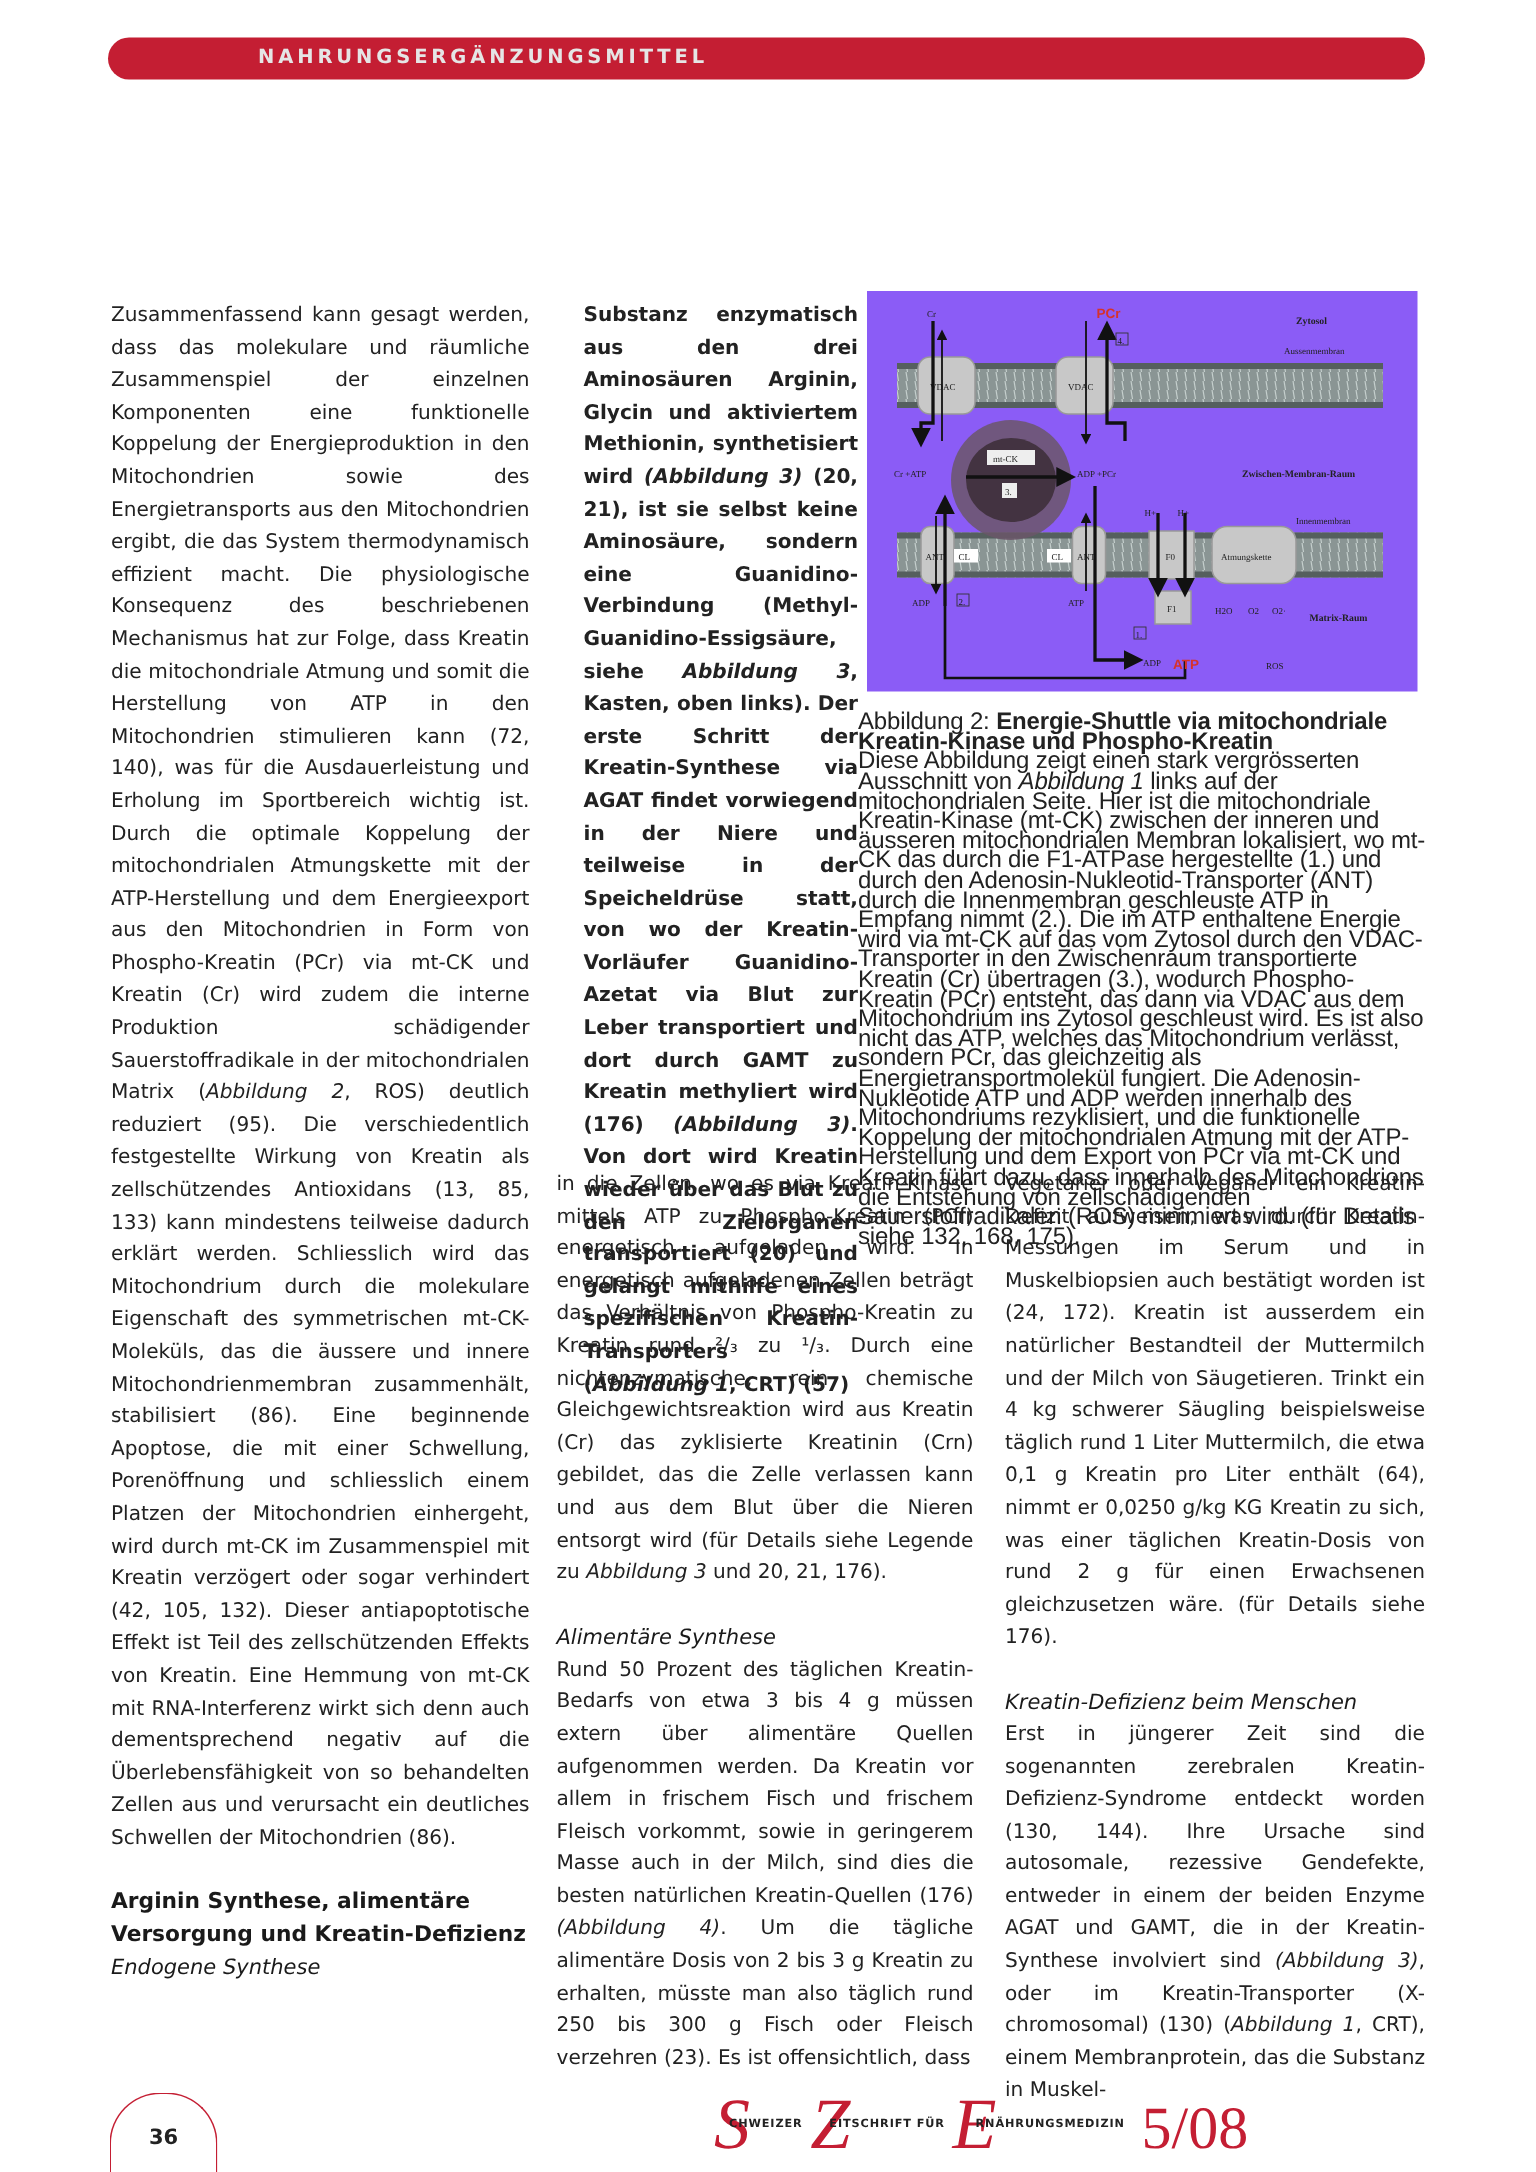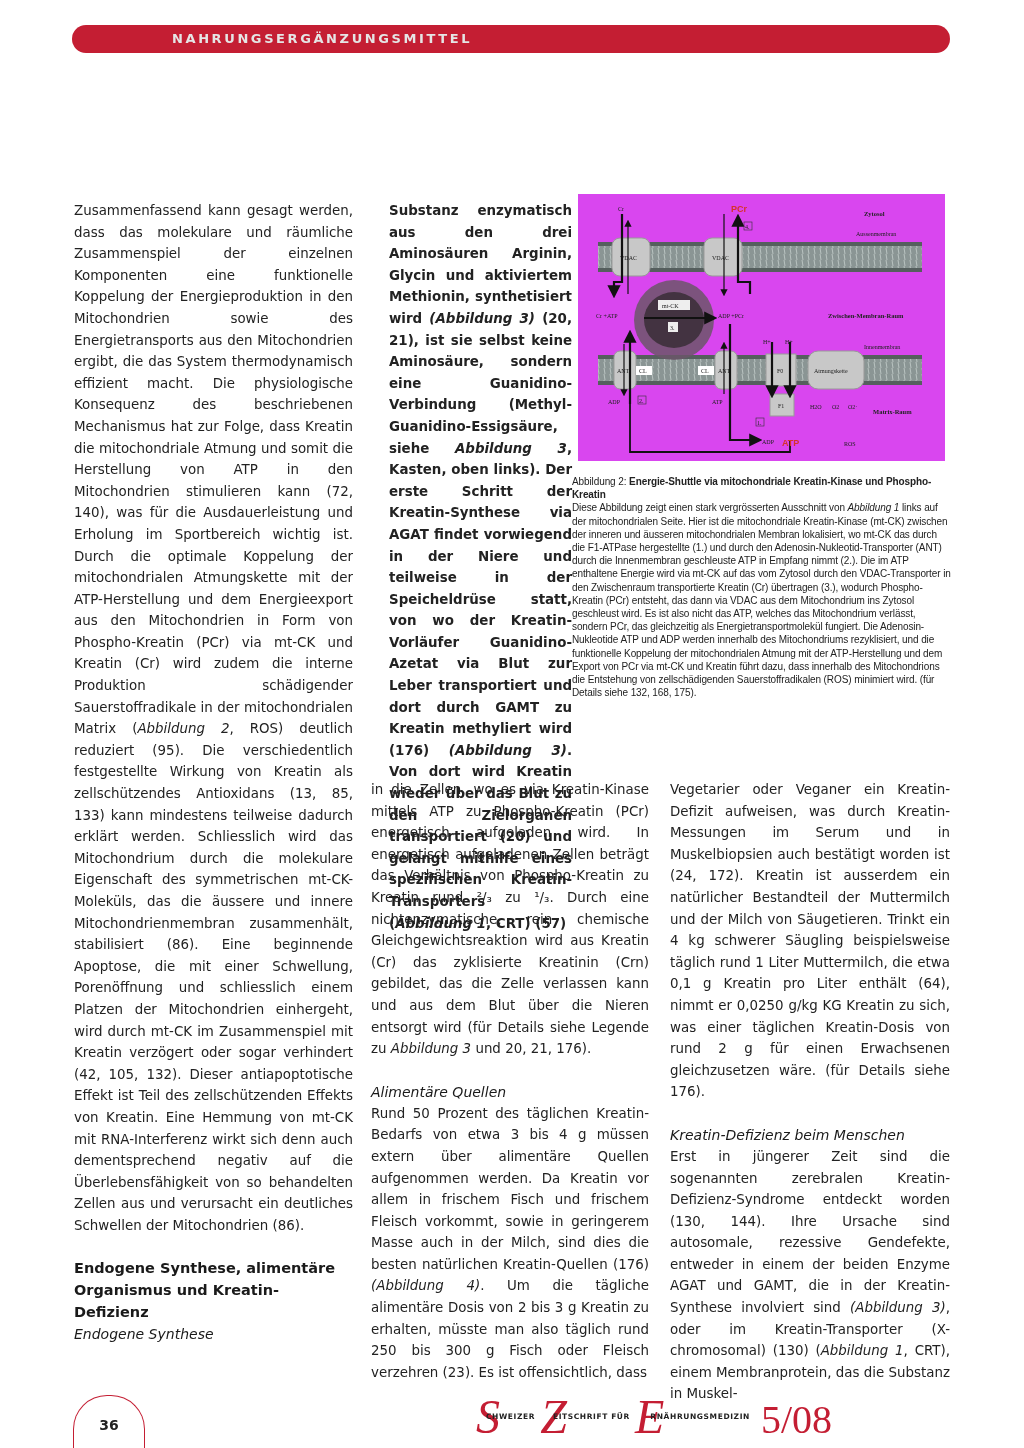--- a/index.html
+++ b/index.html
@@ -12,54 +12,54 @@
   .col { position:absolute; font-size:13.4px; line-height:21.6px; text-align:justify; color:#222; }
   .col p { margin:0; }
   .col1 { left:74px; top:200px; width:279px; }
   .col2 { left:389px; top:200px; width:183px;font-weight:bold; }
   .col2b { left:371px; top:779px; width:278px; }
   .col3 { left:670px; top:779px; width:280px; }
   .h2 { font-weight:bold; font-size:14.5px; line-height:22px; margin:20px 0 0 0; text-align:left; color:#1a1a1a; }
   .h3 { font-style:italic; font-size:14px; line-height:22px; margin:0; text-align:left; color:#1a1a1a; }
   .spacer { height:21px; }
   i { font-style:italic; }
-  .figure { position:absolute; left:578px; top:194px; width:367px; height:267px; background:#d946ef; overflow:hidden; }
+  .figure { position:absolute; left:578px; top:194px; width:367px; height:267px; background:#8b5cf6; overflow:hidden; }
   .caption { position:absolute; left:572px; top:475px; width:380px; font-family:"Liberation Sans", sans-serif;
-             font-size:10px; line-height:13.2px; color:#222; letter-spacing:-0.1px; }
+             font-size:16px; line-height:13.2px; color:#222; letter-spacing:-0.1px; }
   .caption b { font-weight:bold; }
   .page-num-box { position:absolute; left:73px; top:1395px; width:70px; height:60px; border:1.5px solid #c41e33;
                   border-bottom:none; border-radius:34px 34px 0 0; }
   .page-num { position:absolute; left:0; right:0; top:21px; text-align:center; font-weight:bold; font-size:14px; color:#222; }
   .journal { position:absolute; left:476px; top:1392px; height:50px; white-space:nowrap; }
   .journal .big { font-family:"Liberation Serif", serif; font-style:italic; color:#c41e33; font-size:48px; line-height:50px; vertical-align:baseline; }
   .journal .small { font-family:"DejaVu Sans", sans-serif; font-weight:bold; font-size:7.5px; letter-spacing:0.6px; color:#222; vertical-align:baseline; position:relative; top:-14px; margin-left:-14px; }
   .journal .issue { font-family:"Liberation Serif", serif; color:#c41e33; font-size:40px; line-height:50px; margin-left:6px; }
   .dlabel { font-family:"Liberation Serif", serif; font-size:6px; fill:#222; }
 </style>
 </head>
 <body>
 
 <div class="header-bar">
   <span class="header-title">NAHRUNGSERGÄNZUNGSMITTEL</span>
 </div>
 
 <div class="col col1">
   <p><span>Zusammenfassend kann gesagt werden, dass das molekulare und räumliche Zusammenspiel der einzelnen Komponenten eine funktionelle Koppelung der Energieproduktion in den Mitochondrien sowie des Energietransports aus den Mitochondrien ergibt, die das System thermodynamisch effizient macht. Die physiologische Konsequenz des beschriebenen Mechanismus hat zur Folge, dass Kreatin die mitochondriale Atmung und somit die Herstellung von ATP in den Mitochondrien stimulieren kann (72, 140), was für die Ausdauerleistung und Erholung im Sportbereich wichtig ist. Durch die optimale Koppelung der mitochondrialen Atmungskette mit der ATP-Herstellung und dem Energieexport aus den Mitochondrien in Form von Phospho-Kreatin (PCr) via mt-CK und Kreatin (Cr) wird zudem die interne Produktion schädigender Sauerstoffradikale in der mitochondrialen Matrix (</span><i>Abbildung 2</i><span>, ROS) deutlich reduziert (95). Die verschiedentlich festgestellte Wirkung von Kreatin als zellschützendes Antioxidans (13, 85, 133) kann mindestens teilweise dadurch erklärt werden. Schliesslich wird das Mitochondrium durch die molekulare Eigenschaft des symmetrischen mt-CK-Moleküls, das die äussere und innere Mitochondrienmembran zusammenhält, stabilisiert (86). Eine beginnende Apoptose, die mit einer Schwellung, Porenöffnung und schliesslich einem Platzen der Mitochondrien einhergeht, wird durch mt-CK im Zusammenspiel mit Kreatin verzögert oder sogar verhindert (42, 105, 132). Dieser antiapoptotische Effekt ist Teil des zellschützenden Effekts von Kreatin. Eine Hemmung von mt-CK mit RNA-Interferenz wirkt sich denn auch dementsprechend negativ auf die Überlebensfähigkeit von so behandelten Zellen aus und verursacht ein deutliches Schwellen der Mitochondrien (86).</span></p>
-  <div class="h2">Endogene Synthese, alimentäre Organismus und Kreatin-Defizienz</div>
+  <div class="h2">Arginin Synthese, alimentäre Versorgung und Kreatin-Defizienz</div>
   <div class="h3">Endogene Synthese</div>
 </div>
 
 <div class="col col2">
   <p><span>Substanz enzymatisch aus den drei Aminosäuren Arginin, Glycin und aktiviertem Methionin, synthetisiert wird </span><i>(Abbildung 3)</i><span> (20, 21), ist sie selbst keine Aminosäure, sondern eine Guanidino-Verbindung (Methyl-Guanidino-Essigsäure, siehe </span><i>Abbildung 3</i><span>, Kasten, oben links). Der erste Schritt der Kreatin-Synthese via AGAT findet vorwiegend in der Niere und teilweise in der Speicheldrüse statt, von wo der Kreatin-Vorläufer Guanidino-Azetat via Blut zur Leber transportiert und dort durch GAMT zu Kreatin methyliert wird (176) </span><i>(Abbildung 3)</i><span>. Von dort wird Kreatin wieder über das Blut zu den Zielorganen transportiert (20) und gelangt mithilfe eines spezifischen Kreatin-Transporters (</span><i>Abbildung 1</i><span>, CRT) (57)</span></p>
 </div>
 
 <div class="col col2b">
   <p><span>in die Zellen, wo es via Kreatin-Kinase mittels ATP zu Phospho-Kreatin (PCr) energetisch aufgeladen wird. In energetisch aufgeladenen Zellen beträgt das Verhältnis von Phospho-Kreatin zu Kreatin rund ²/₃ zu ¹/₃. Durch eine nichtenzymatische, rein chemische Gleichgewichtsreaktion wird aus Kreatin (Cr) das zyklisierte Kreatinin (Crn) gebildet, das die Zelle verlassen kann und aus dem Blut über die Nieren entsorgt wird (für Details siehe Legende zu </span><i>Abbildung 3</i><span> und 20, 21, 176).</span></p>
   <div class="spacer"></div>
-  <div class="h3">Alimentäre Quellen</div>
+  <div class="h3">Alimentäre Synthese</div>
   <p><span>Rund 50 Prozent des täglichen Kreatin-Bedarfs von etwa 3 bis 4 g müssen extern über alimentäre Quellen aufgenommen werden. Da Kreatin vor allem in frischem Fisch und frischem Fleisch vorkommt, sowie in geringerem Masse auch in der Milch, sind dies die besten natürlichen Kreatin-Quellen (176) </span><i>(Abbildung 4)</i><span>. Um die tägliche alimentäre Dosis von 2 bis 3 g Kreatin zu erhalten, müsste man also täglich rund 250 bis 300 g Fisch oder Fleisch verzehren (23). Es ist offensichtlich, dass</span></p>
 </div>
 
 <div class="col col3">
   <p>Vegetarier oder Veganer ein Kreatin-Defizit aufweisen, was durch Kreatin-Messungen im Serum und in Muskelbiopsien auch bestätigt worden ist (24, 172). Kreatin ist ausserdem ein natürlicher Bestandteil der Muttermilch und der Milch von Säugetieren. Trinkt ein 4 kg schwerer Säugling beispielsweise täglich rund 1 Liter Muttermilch, die etwa 0,1 g Kreatin pro Liter enthält (64), nimmt er 0,0250 g/kg KG Kreatin zu sich, was einer täglichen Kreatin-Dosis von rund 2 g für einen Erwachsenen gleichzusetzen wäre. (für Details siehe 176).</p>
   <div class="spacer"></div>
   <div class="h3">Kreatin-Defizienz beim Menschen</div>
   <p><span>Erst in jüngerer Zeit sind die sogenannten zerebralen Kreatin-Defizienz-Syndrome entdeckt worden (130, 144). Ihre Ursache sind autosomale, rezessive Gendefekte, entweder in einem der beiden Enzyme AGAT und GAMT, die in der Kreatin-Synthese involviert sind </span><i>(Abbildung 3)</i><span>, oder im Kreatin-Transporter (X-chromosomal) (130) (</span><i>Abbildung 1</i><span>, CRT), einem Membranprotein, das die Substanz in Muskel-</span></p>
 </div>
 

